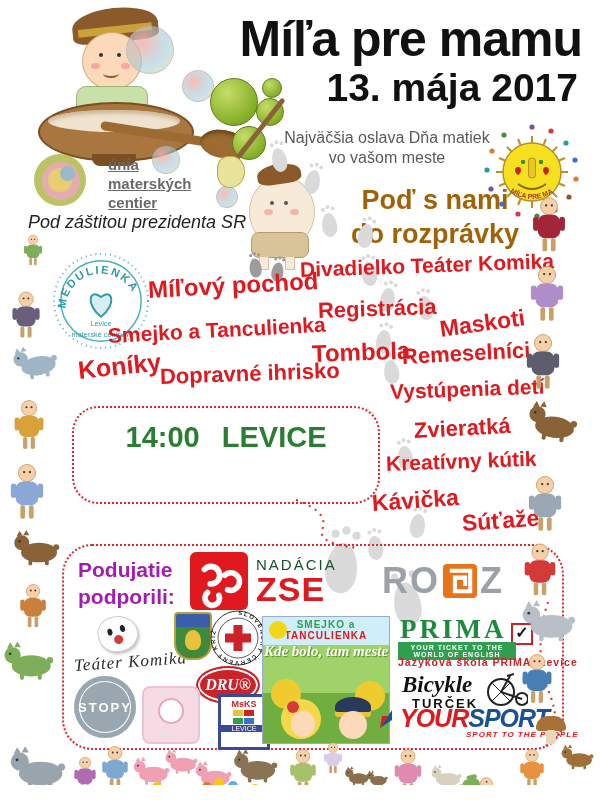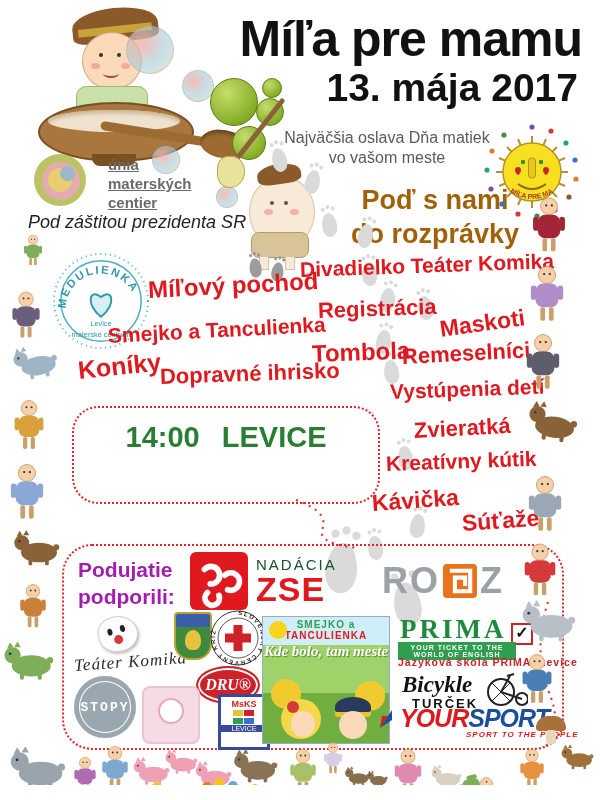--- a/index.html
+++ b/index.html
@@ -355,21 +355,21 @@
       <text font-size="6" fill="#222" font-weight="bold" letter-spacing="1.5">
         <textPath href="#rcarc">SLOVENSKÝ ČERVENÝ KRÍŽ</textPath>
       </text>
       <rect x="23.5" y="15" width="9" height="26" fill="#cc2229"></rect>
       <rect x="15" y="23.5" width="26" height="9" fill="#cc2229"></rect>
     </svg>
   </div>
 
   <div class="abs dru" style="left:196px;top:666px;">DRU®</div>
 
-  <div class="abs stopy" style="left:74px;top:676px;font-family:Liberation Mono, monospace;">STOPY</div>
+  <div class="abs stopy" style="left:74px;top:676px;">STOPY</div>
 
   <div class="abs pinklogo" style="left:142px;top:686px;">
       <i></i>
     </div>
 
   <div class="abs msks" style="left:218px;top:694px;">
     <div class="nm">MsKS</div>
     <div class="grid">
       <i style="background:#e8c23a;"></i>
         <i style="background:#cc2229;"></i>

